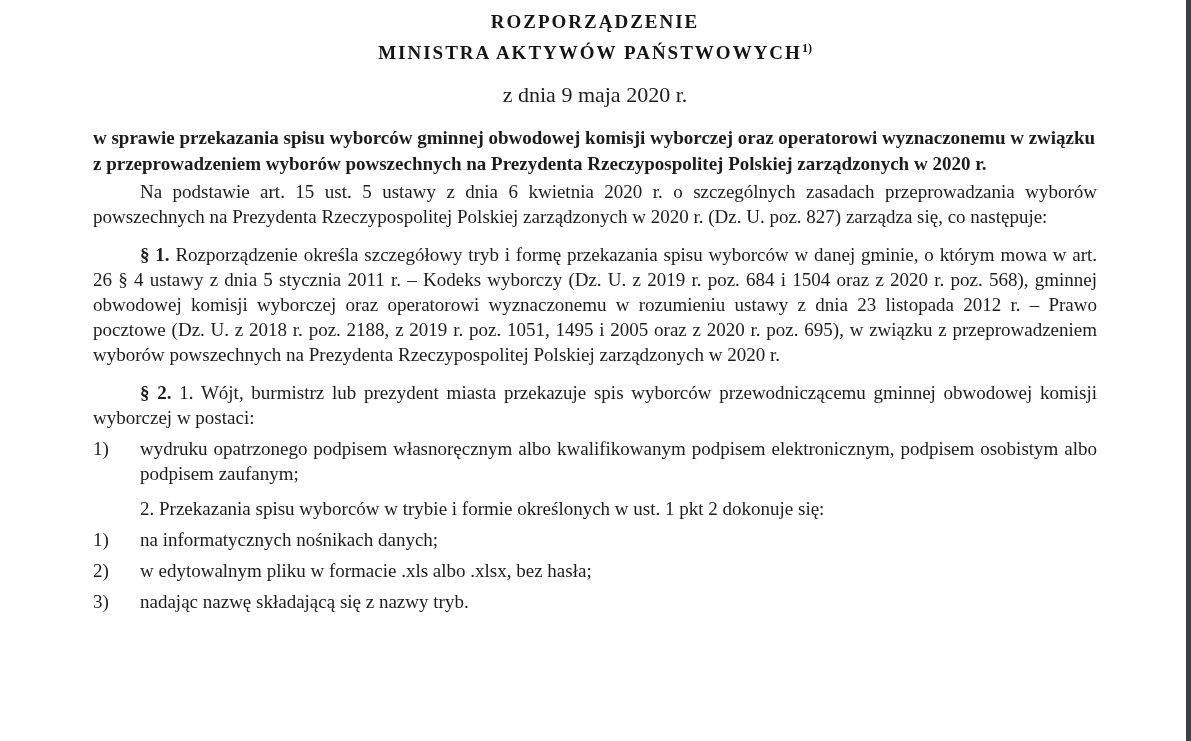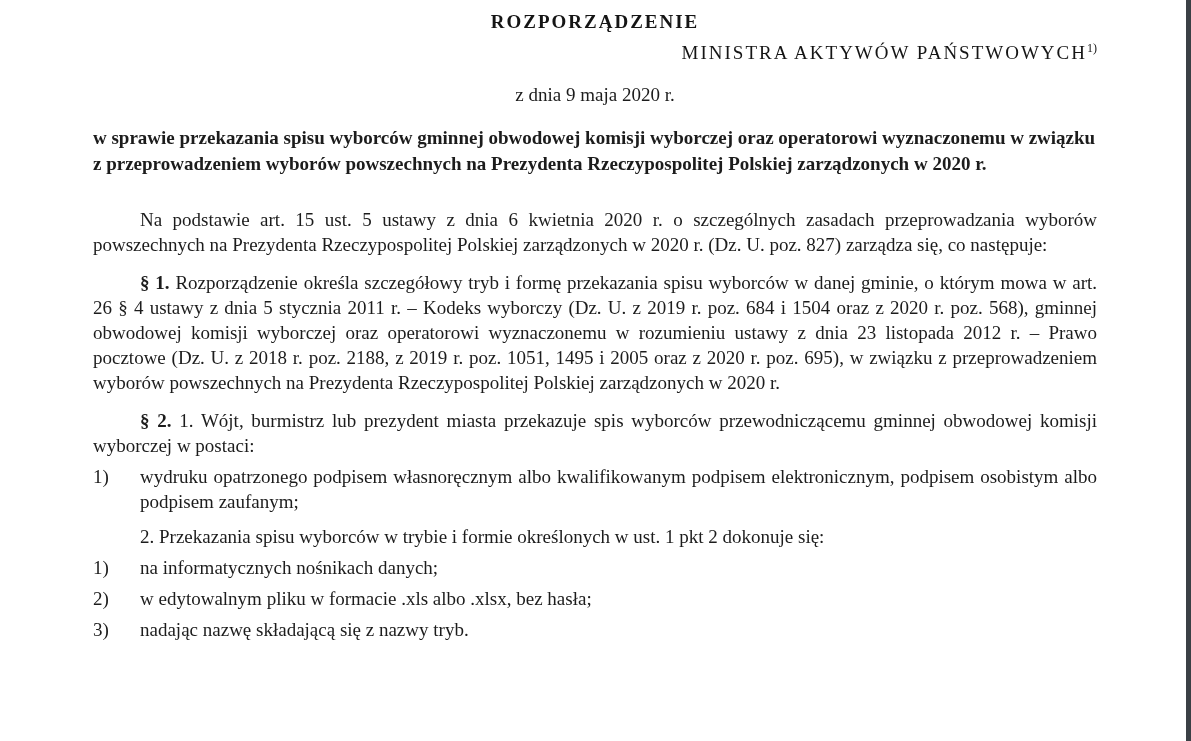--- a/index.html
+++ b/index.html
@@ -30,51 +30,51 @@
   .doc-title {
     margin: 0; padding-top: 8px;
     text-align: center;
     font-size: 19px; font-weight: bold;
     letter-spacing: 2px;
     line-height: 27px;
     color: #151515;
   }
   .doc-title-2 {
     margin: 4px 0 16px; padding: 0;
-    text-align: right;
-    font-size: 19px; font-weight: normal;
+    text-align: center;
+    font-size: 19px; font-weight: bold;
     letter-spacing: 2px;
     line-height: 27px;
     color: #151515;
   }
   .doc-title-2 sup {
     font-size: 12px;
     letter-spacing: 0;
     vertical-align: super;
     line-height: 0;
   }
   .date-line {
     margin: 13px 0 0;
     text-align: center;
-    font-size: 19px;
+    font-size: 22px;
     line-height: 25px;
   }
   .subject {
     margin: 18px 0 0;
     font-size: 19px; font-weight: bold;
     line-height: 26px;
   }
   .par {
     margin: 13px 0 0;
     font-size: 19px;
     line-height: 25px;
     text-align: justify;
     text-indent: 47px;
   }
-  .par.preamble { margin-top: 30px; }
+  .par.preamble { margin-top: 2px; }
   .par.tight { margin-top: 10px; }
   .bold { font-weight: bold; }
   .list-item {
     margin: 6px 0 0;
     font-size: 19px;
     line-height: 25px;
     text-align: justify;
     padding-left: 47px;
     text-indent: -47px;
   }

